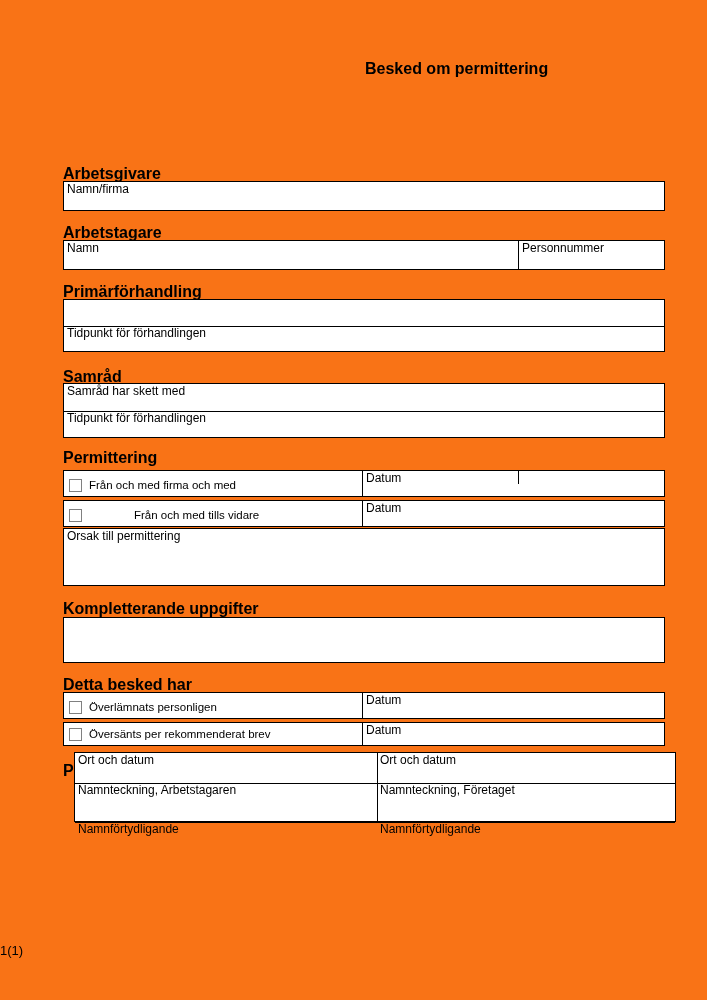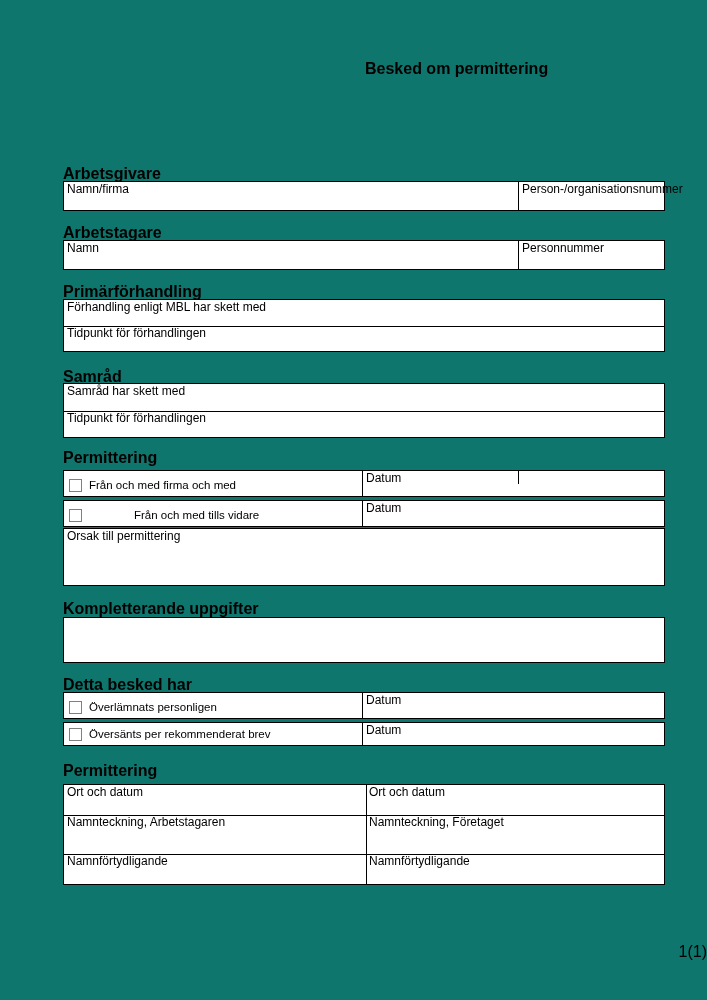--- a/index.html
+++ b/index.html
@@ -1,19 +1,19 @@
 <!DOCTYPE html>
 <html><head>
 <meta charset="utf-8">
 <style>
   html,body { margin:0; padding:0; background:#ffffff; }
   .page {
     position:relative;
     width:707px; height:1000px;
-    background:#0f766e;
+    background:#f97316;
     font-family:"Liberation Sans", sans-serif;
     color:#000000;
     overflow:hidden;
   }
   .title {
     position:absolute; left:365px; top:60px;
     font-size:16px; font-weight:bold; margin:0;
     letter-spacing:0px;
   }
   .sec-heading {
@@ -51,55 +51,49 @@
     position:absolute;
     font-size:11.5px;
     white-space:nowrap;
   }
   .tick {
     position:absolute; top:0; width:0; height:13px;
     border-left:1px solid #000;
   }
   .footer {
     position:absolute; left:0; right:0; top:943px;
-    text-align:right; font-size:16px;
+    text-align:left; font-size:13px;
   }
 </style>
 </head>
 <body>
 
 <div class="page">
 
   <h1 class="title">Besked om permittering</h1>
 
   <div class="sec-heading" style="top:165px;">Arbetsgivare</div>
   <div class="box" style="top:181px; height:30px;">
     <div class="cell" style="left:0; width:454px;">
       <span class="lbl">Namn/firma</span>
-    </div>
-    <div class="cell bl" style="left:454px; right:0;">
-      <span class="lbl">Person-/organisationsnummer</span>
     </div>
   </div>
 
   <div class="sec-heading" style="top:224px;">Arbetstagare</div>
   <div class="box" style="top:240px; height:30px;">
     <div class="cell" style="left:0; width:454px;">
       <span class="lbl">Namn</span>
     </div>
     <div class="cell bl" style="left:454px; right:0;">
       <span class="lbl">Personnummer</span>
     </div>
   </div>
 
   <div class="sec-heading" style="top:283px;">Primärförhandling</div>
   <div class="box" style="top:299px; height:53px;">
-    <div class="cell" style="left:0; right:0; height:26px;">
-      <span class="lbl">Förhandling enligt MBL har skett med</span>
-    </div>
     <div class="rowline" style="top:26px;"></div>
     <div class="cell" style="left:0; right:0; top:26px; height:26px;">
       <span class="lbl">Tidpunkt för förhandlingen</span>
     </div>
   </div>
 
   <div class="sec-heading" style="top:368px;">Samråd</div>
   <div class="box" style="top:383px; height:55px;">
     <div class="cell" style="left:0; right:0; height:27px;">
       <span class="lbl">Samråd har skett med</span>
@@ -143,21 +137,21 @@
   </div>
   <div class="box" style="top:722px; height:24px;">
     <div class="checkbox" style="left:5px; bottom:4px;"></div>
     <span class="cb-label" style="left:25px; bottom:5px;">Översänts per rekommenderat brev</span>
     <div class="cell bl" style="left:298px; right:0;">
       <span class="lbl">Datum</span>
     </div>
   </div>
 
   <div class="sec-heading" style="top:762px;">Permittering</div>
-  <div class="box" style="top:784px; height:101px;">
+  <div class="box" style="top:752px; height:70px;margin-left:11px;">
     <div class="cell bl" style="left:302px; right:0;"></div>
     <div class="rowline" style="top:30px;"></div>
     <div class="rowline" style="top:69px;"></div>
 
     <div class="cell" style="left:0; width:302px; top:0; height:30px;">
       <span class="lbl">Ort och datum</span>
     </div>
     <div class="cell" style="left:302px; right:0; top:0; height:30px;">
       <span class="lbl">Ort och datum</span>
     </div>

